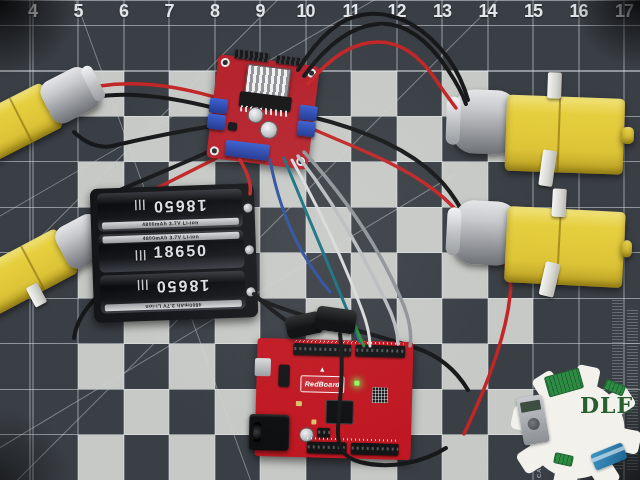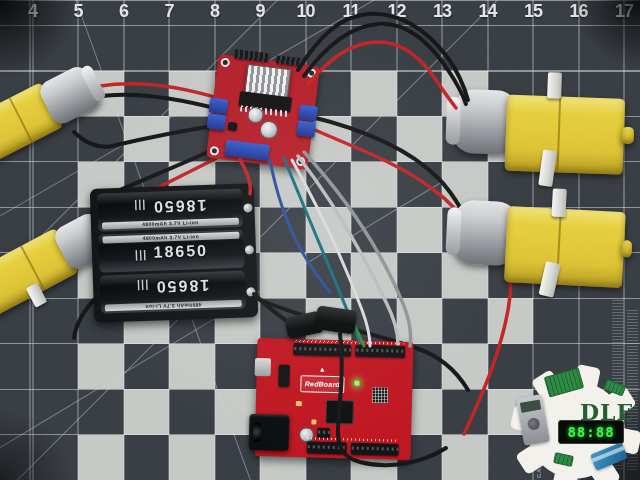--- a/index.html
+++ b/index.html
@@ -119,21 +119,21 @@
 
   
   #connector{position:absolute;left:286px;top:306px;width:72px;height:36px;z-index:9;}
   .plug{position:absolute;background:linear-gradient(to bottom,#2a2b2d,#0a0b0c 60%);
     border-radius:5px;box-shadow:0 2px 4px rgba(0,0,0,.6);}
 
   
   #logo{position:absolute;left:508px;top:362px;width:136px;height:120px;z-index:16;}
   #logo svg{position:absolute;inset:0;}
   #logo-title{position:absolute;left:72px;top:30px;font-family:"DejaVu Serif",serif;
-    font-weight:bold;font-size:22px;color:#265f2f;letter-spacing:1px;margin-top:7px;}
+    font-weight:bold;font-size:22px;color:#265f2f;letter-spacing:1px;}
   #logo-display{position:absolute;left:50px;top:58px;width:66px;height:24px;background:#070c07;
     border:1px solid #394039;border-radius:3px;color:#3bf54a;text-align:center;
     font-family:"DejaVu Sans Mono",monospace;font-size:14px;font-weight:bold;line-height:22px;
     letter-spacing:1px;text-shadow:0 0 4px rgba(60,255,80,.9);}
   .minipcb{position:absolute;background:#2e8b43;border:1px solid #1f6330;border-radius:2px;
     background-image:repeating-linear-gradient(90deg,rgba(0,0,0,.25) 0 1px,transparent 1px 4px);}
   #mini-meter{position:absolute;left:12px;top:34px;width:26px;height:48px;border-radius:4px;
     transform:rotate(-10deg);background:linear-gradient(to bottom,#c6c9cd,#8b8f94);
     box-shadow:0 1px 3px rgba(0,0,0,.4);}
   #mini-meter .mscreen{position:absolute;left:3px;top:5px;right:3px;height:10px;background:#3d4d41;border-radius:1px;}
@@ -407,20 +407,19 @@
         <circle cx="0" cy="0" r="50"></circle>
       </g>
     </svg>
     <div class="minipcb" style="left:38px;top:10px;width:36px;height:21px;transform:rotate(-16deg);"></div>
     <div class="minipcb" style="left:96px;top:20px;width:21px;height:11px;transform:rotate(22deg);"></div>
     <div id="mini-meter">
       <div class="mscreen"></div>
       <div class="mdial"></div>
     </div>
     <span id="logo-title">DLE</span>
-    <div id="logo-display">88:88</div>
     <div id="mini-card">
         <div class="stripe"></div>
       </div>
     <div class="minipcb" style="left:46px;top:92px;width:19px;height:11px;transform:rotate(12deg);"></div>
   </div>
 
 </div>
 
 </body></html>

